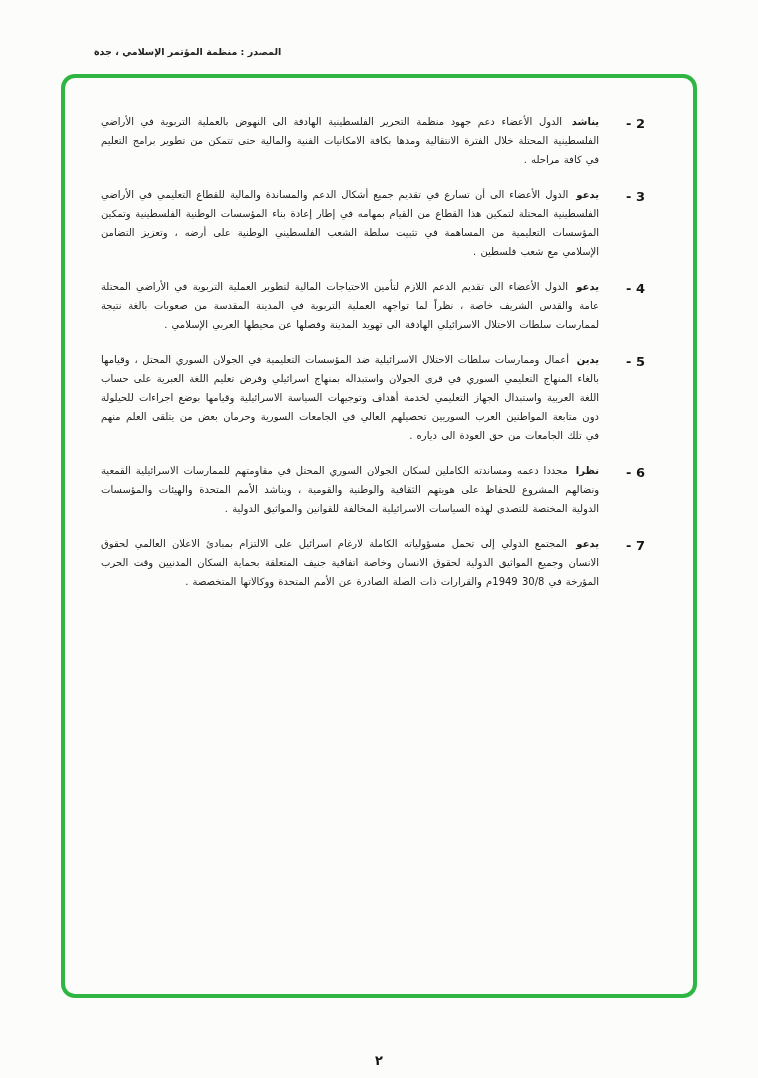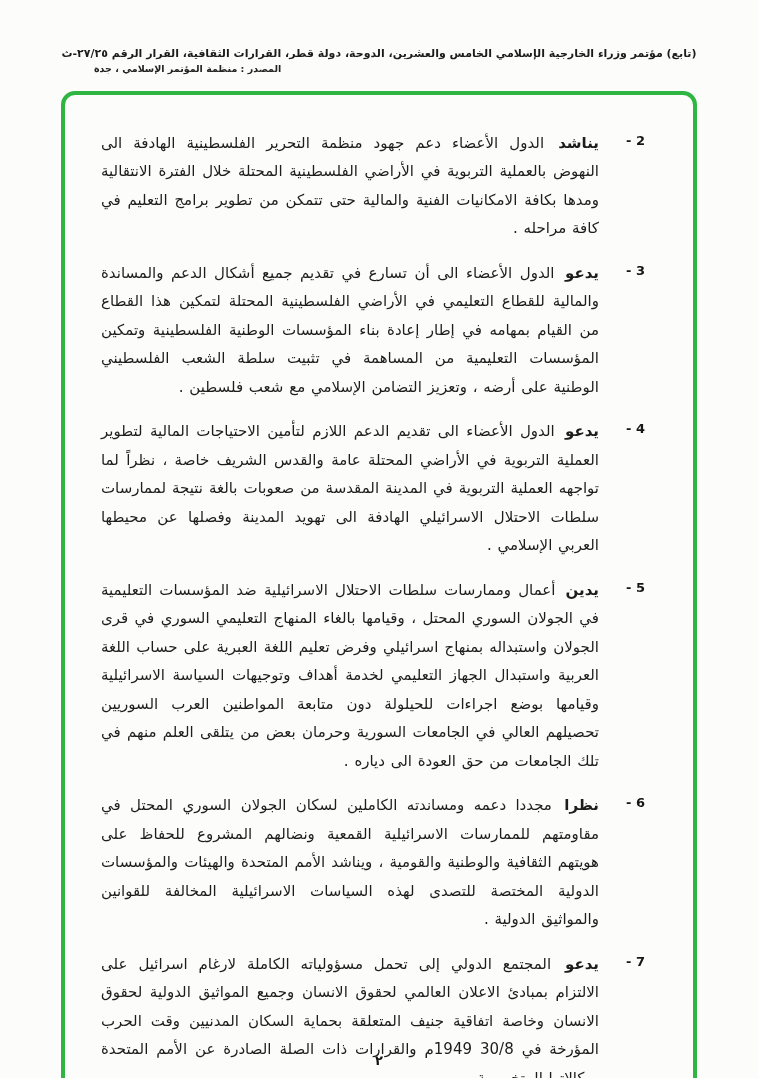--- a/index.html
+++ b/index.html
@@ -65,21 +65,21 @@
     font-size: 13px;
     font-weight: bold;
     direction: rtl;
     text-align: right;
     line-height: 1.9;
     color: #161616;
   }
 
   .res-text {
     flex: 1;
-    font-size: 15px;
+    font-size: 10px;
     line-height: 1.9;
     text-align: justify;
     text-justify: inter-word;
     direction: rtl;
     color: #1d1d1d;
     word-spacing: 1px;
   }
 
   .res-lead {
     font-weight: bold;
@@ -96,21 +96,20 @@
     font-weight: bold;
     color: #111;
   }
 </style>
 </head>
 <body>
 
 <div class="page">
 
   <div class="page-header">
-    <div class="doc-title">(تابع) مؤتمر وزراء الخارجية الإسلامي الخامس والعشرين، الدوحة، دولة قطر، القرارات الثقافية، القرار الرقم ٢٧/٢٥-ث</div>
     <div class="doc-source">المصدر :   منظمة المؤتمر الإسلامي ، جدة</div>
   </div>
 
   <div class="content-frame">
 
     <div class="res-item">
       <div class="res-marker">2 -</div>
       <div class="res-text"><span class="res-lead">يناشد</span> <span>الدول الأعضاء دعم جهود منظمة التحرير الفلسطينية الهادفة الى النهوض بالعملية التربوية في الأراضي الفلسطينية المحتلة خلال الفترة الانتقالية ومدها بكافة الامكانيات الفنية والمالية حتى تتمكن من تطوير برامج التعليم في كافة مراحله .</span></div>
     </div>
 

